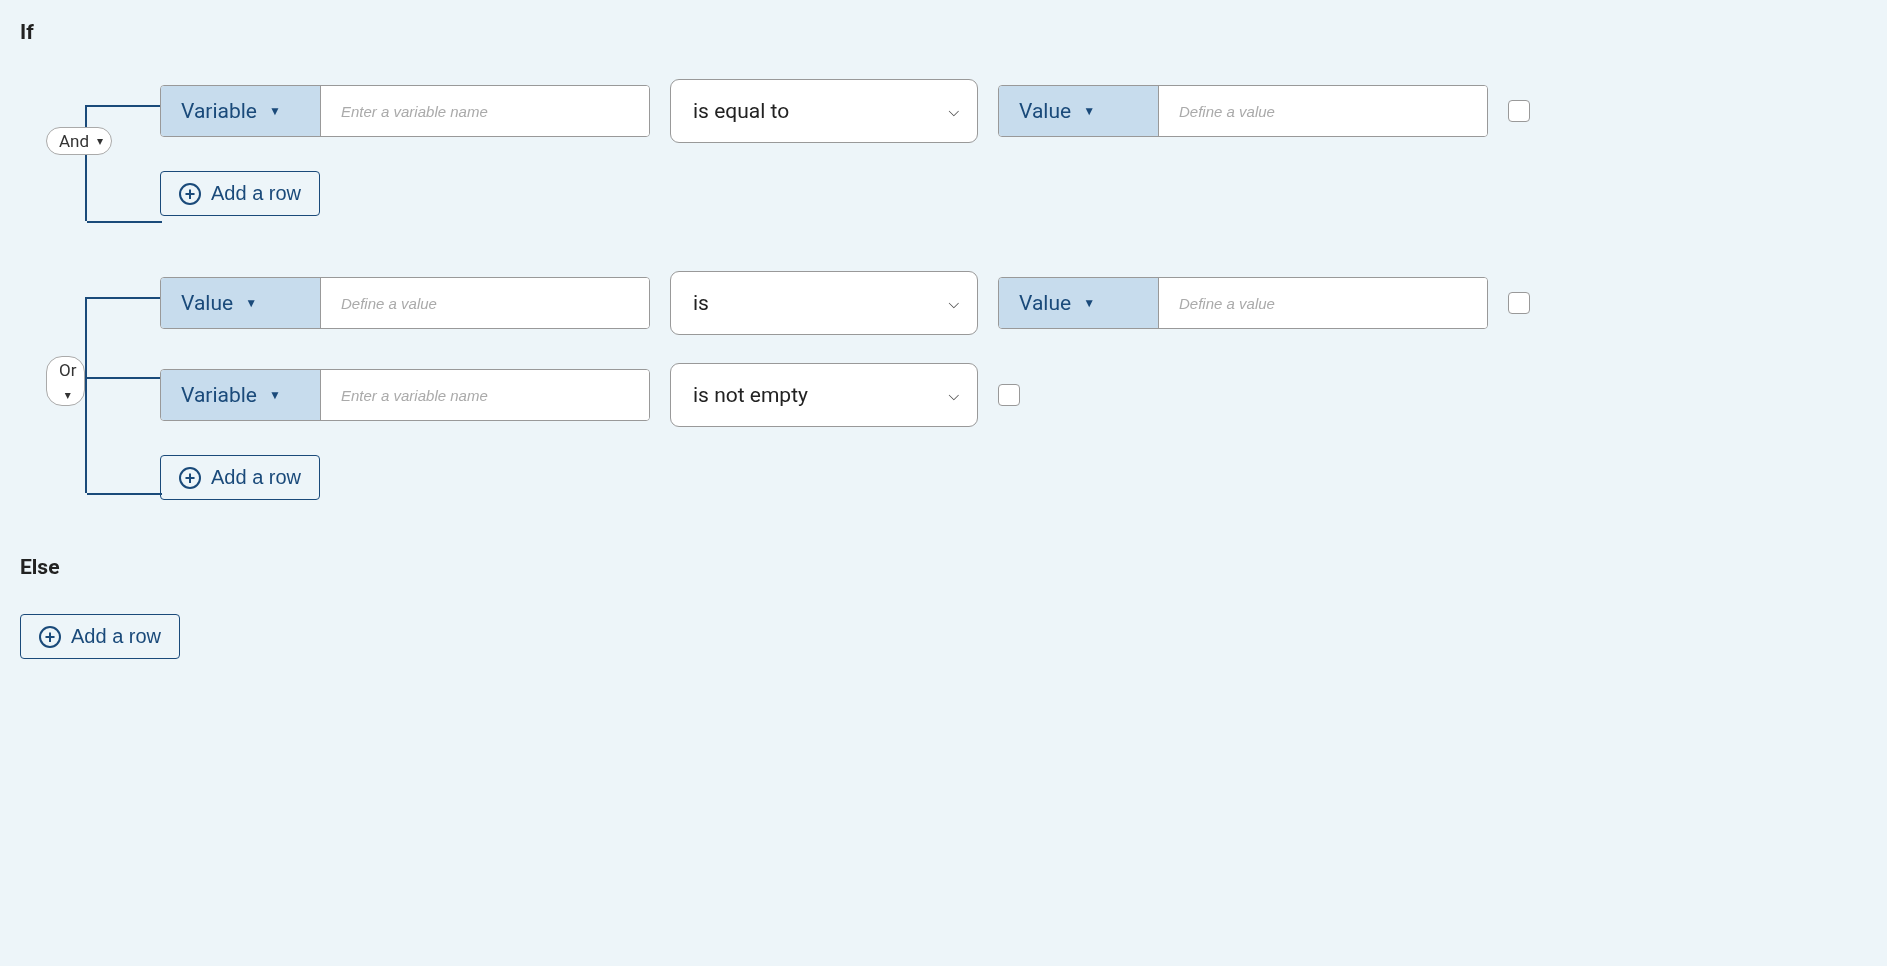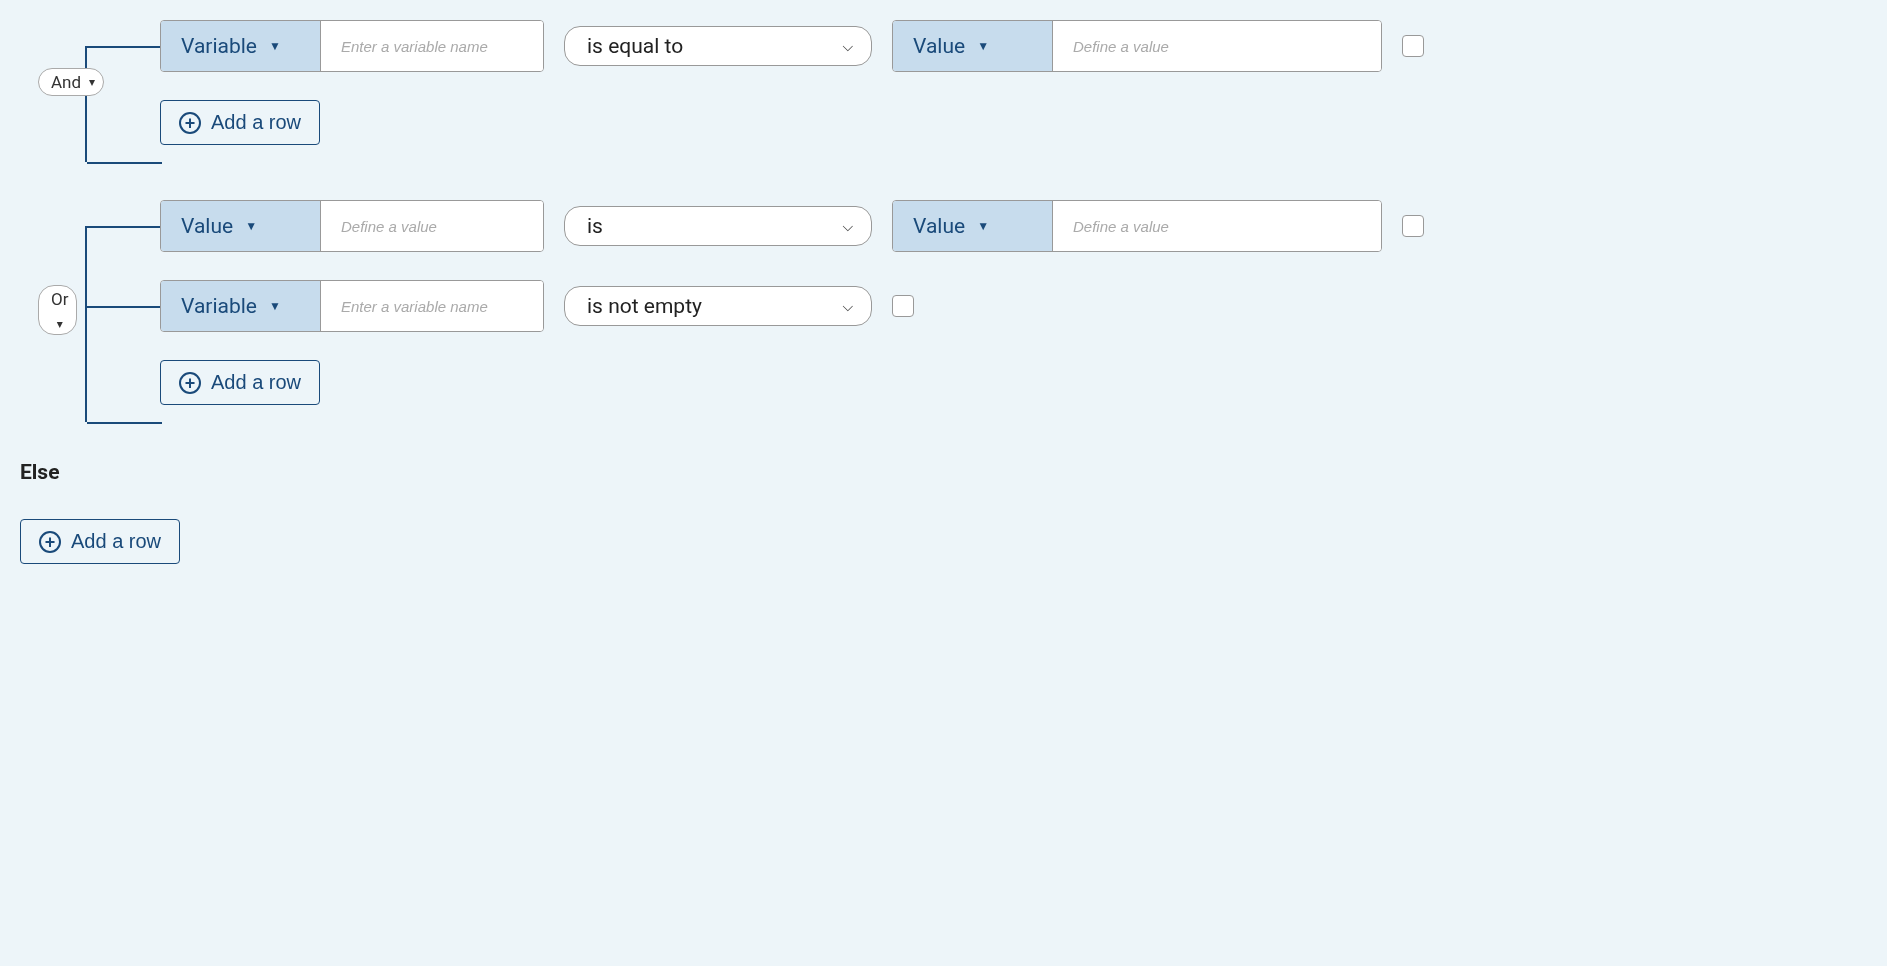--- a/index.html
+++ b/index.html
@@ -28,21 +28,21 @@
   .connector-col {
     width: 130px;
     position: relative;
     flex-shrink: 0;
   }
   .rows-col {
     flex: 1;
   }
   .connector-badge {
     position: absolute;
-    left: 8px;
+    left: 16px;
     transform: translateY(-50%);
     background: #fff;
     border: 1px solid #aaa;
     border-radius: 16px;
     padding: 3px 8px 3px 12px;
     display: flex;
     align-items: center;
     gap: 8px;
     font-size: 17px;
     color: #333;
@@ -63,21 +63,21 @@
     position: relative;
   }
   .compound {
     display: flex;
     border: 1px solid #999;
     border-radius: 4px;
     overflow: hidden;
     height: 52px;
     background: #fff;
   }
-  .compound.left { width: 384px; }
+  .compound.left { width: 490px; }
   .compound.right { width: 490px; }
   .type-select {
     background: #c7dced;
     color: #1a4a7a;
     border-right: 1px solid #999;
     padding: 0 12px 0 20px;
     display: flex;
     align-items: center;
     font-size: 21px;
     gap: 12px;
@@ -99,22 +99,22 @@
     font-style: italic;
     color: #333;
     background: #fff;
   }
   .compound input::placeholder {
     color: #aaa;
     font-style: italic;
   }
   .operator-select {
     border: 1px solid #999;
-    border-radius: 16px;
-    height: 40px;
+    border-radius: 9px;
+    height: 64px;
     width: 308px;
     background: #fff;
     display: flex;
     align-items: center;
     justify-content: space-between;
     padding: 0 18px 0 22px;
     font-size: 21px;
     color: #222;
     cursor: pointer;
   }
@@ -165,20 +165,21 @@
     border-top: 2px solid #1a4a7a;
     width: 75px;
     height: 0;
   }
   .else-section .add-row-btn { margin-left: 0; }
 </style>
 </head>
 <body>
 
 <div class="section">
+  <div class="section-label">If</div>
   <div class="group">
     <div class="connector-col">
       <div class="bracket" style="top:26px; height:116px;">
         <div class="tick" style="top:0;"></div>
         <div class="tick" style="bottom:-2px;"></div>
       </div>
       <div class="connector-badge" style="top:62px;">
         <span>And</span>
         <span class="caret">▾</span>
       </div>

